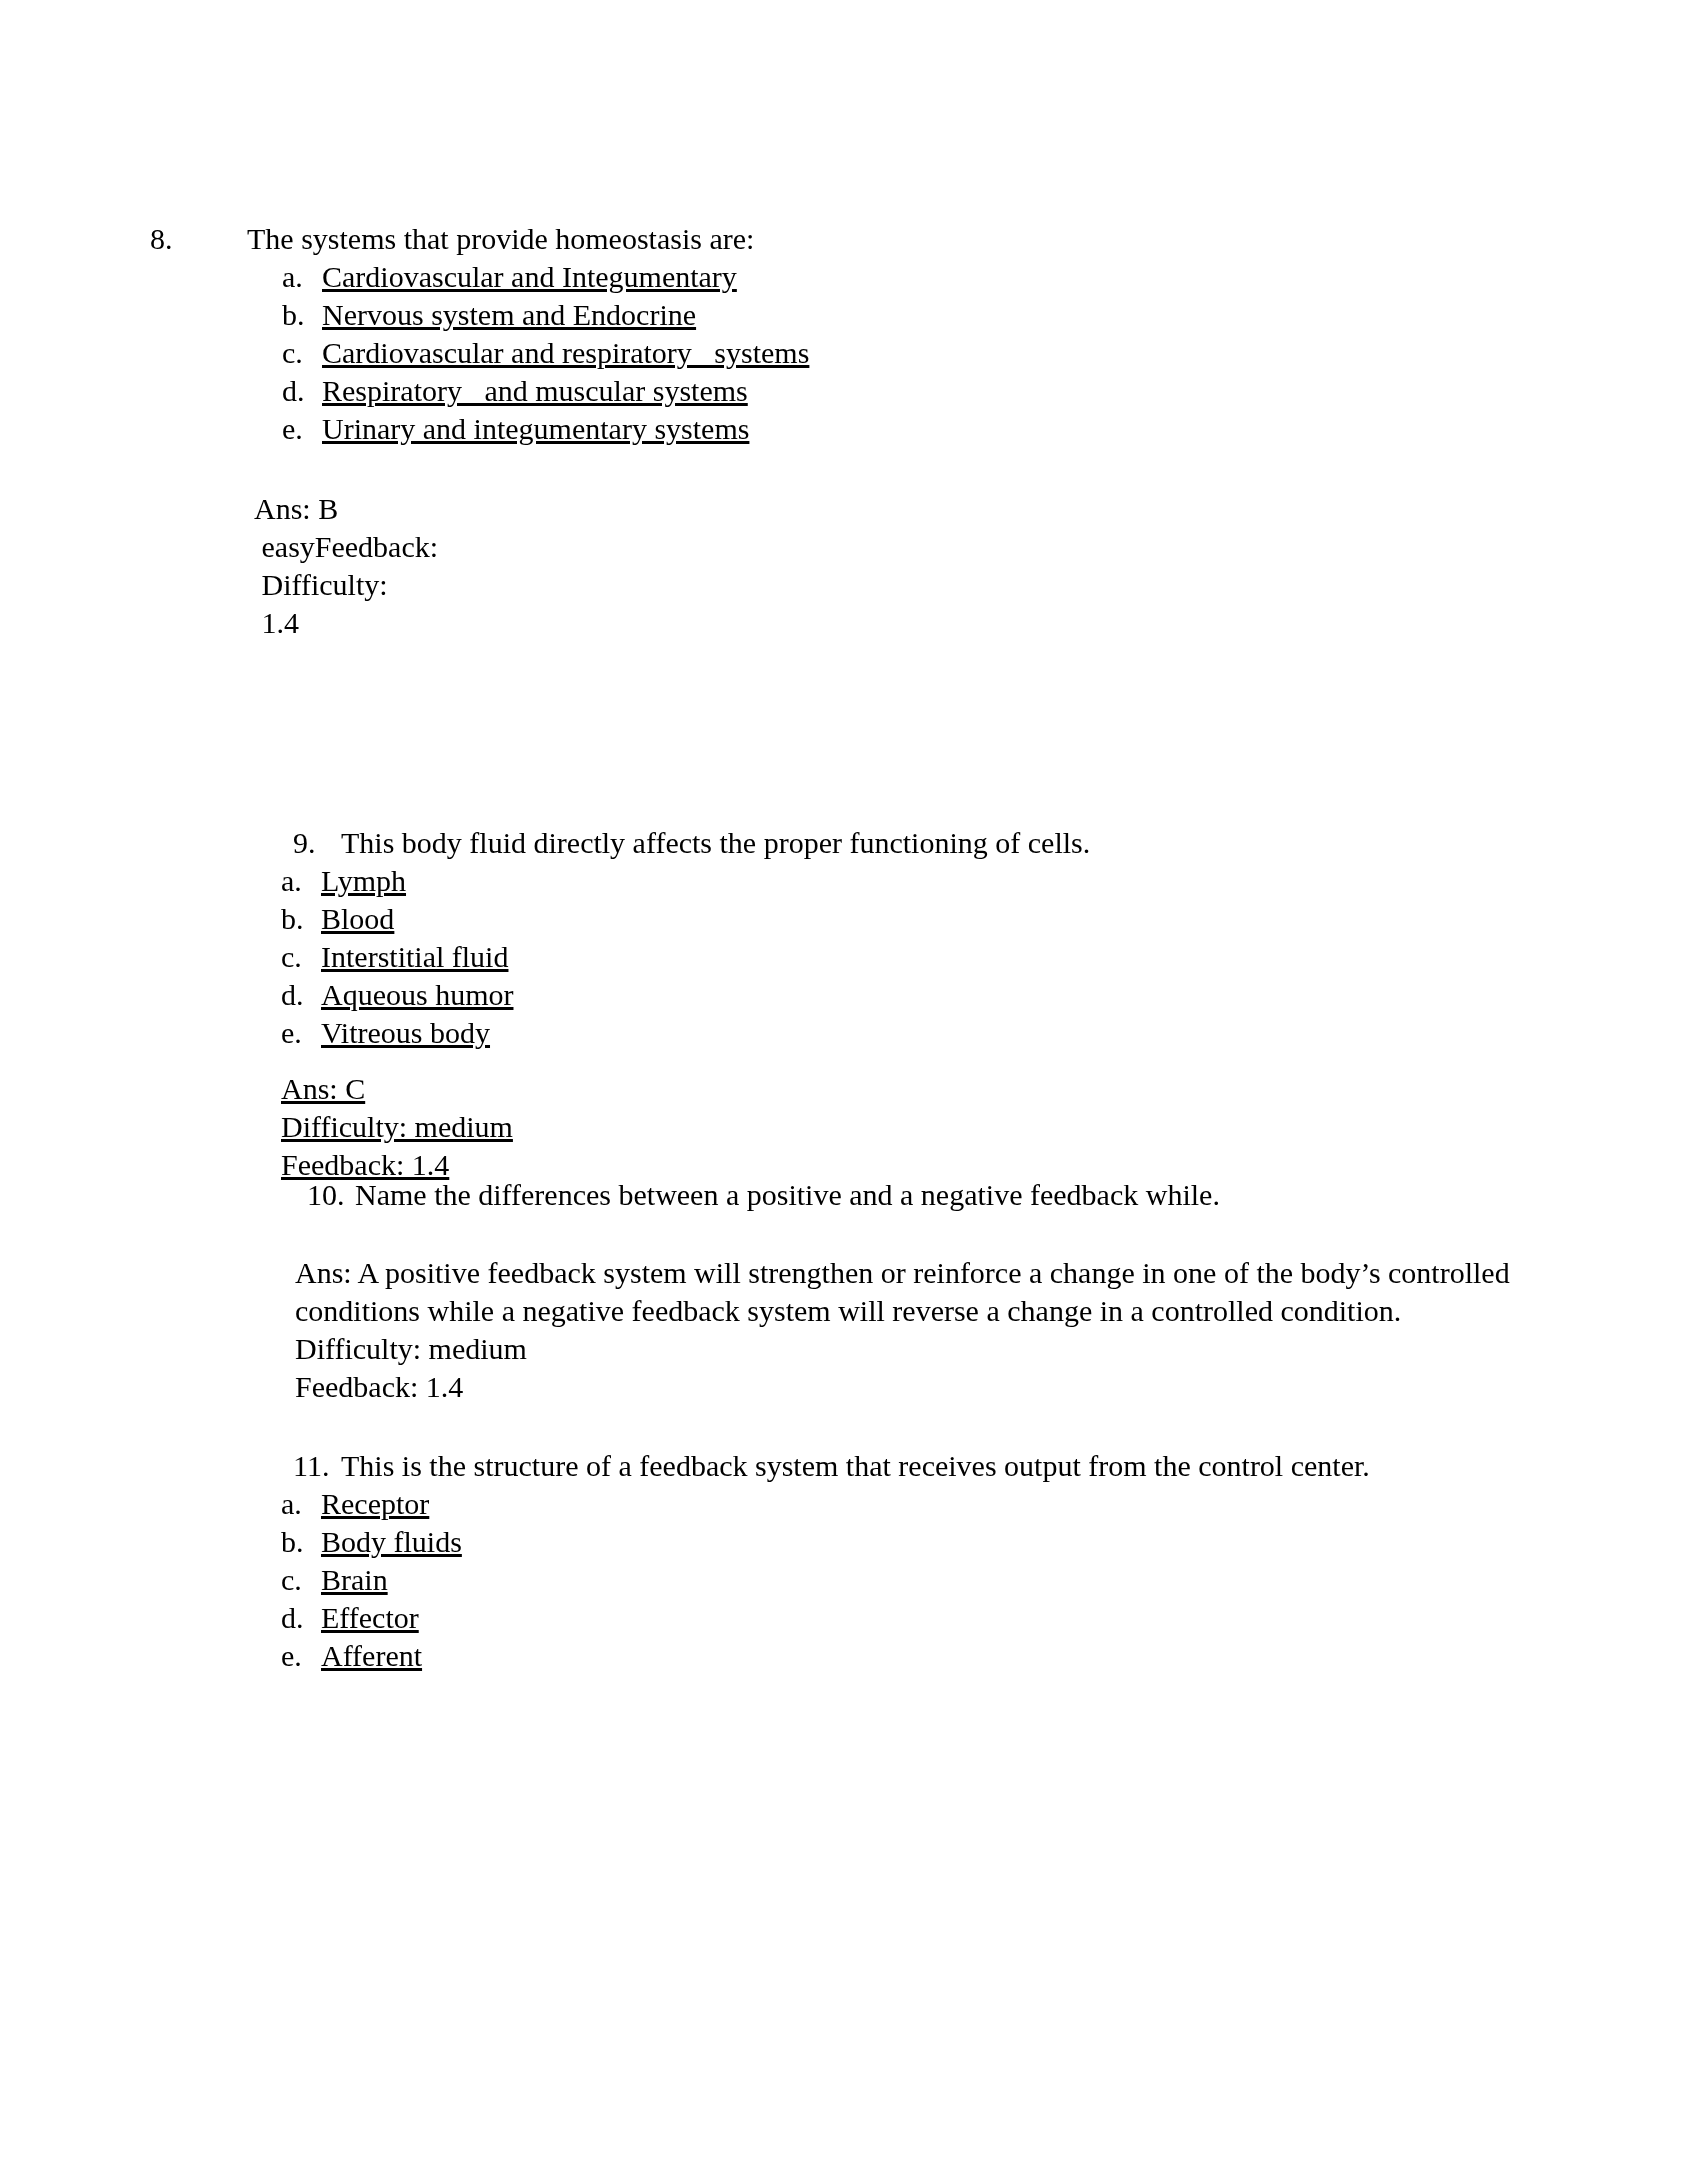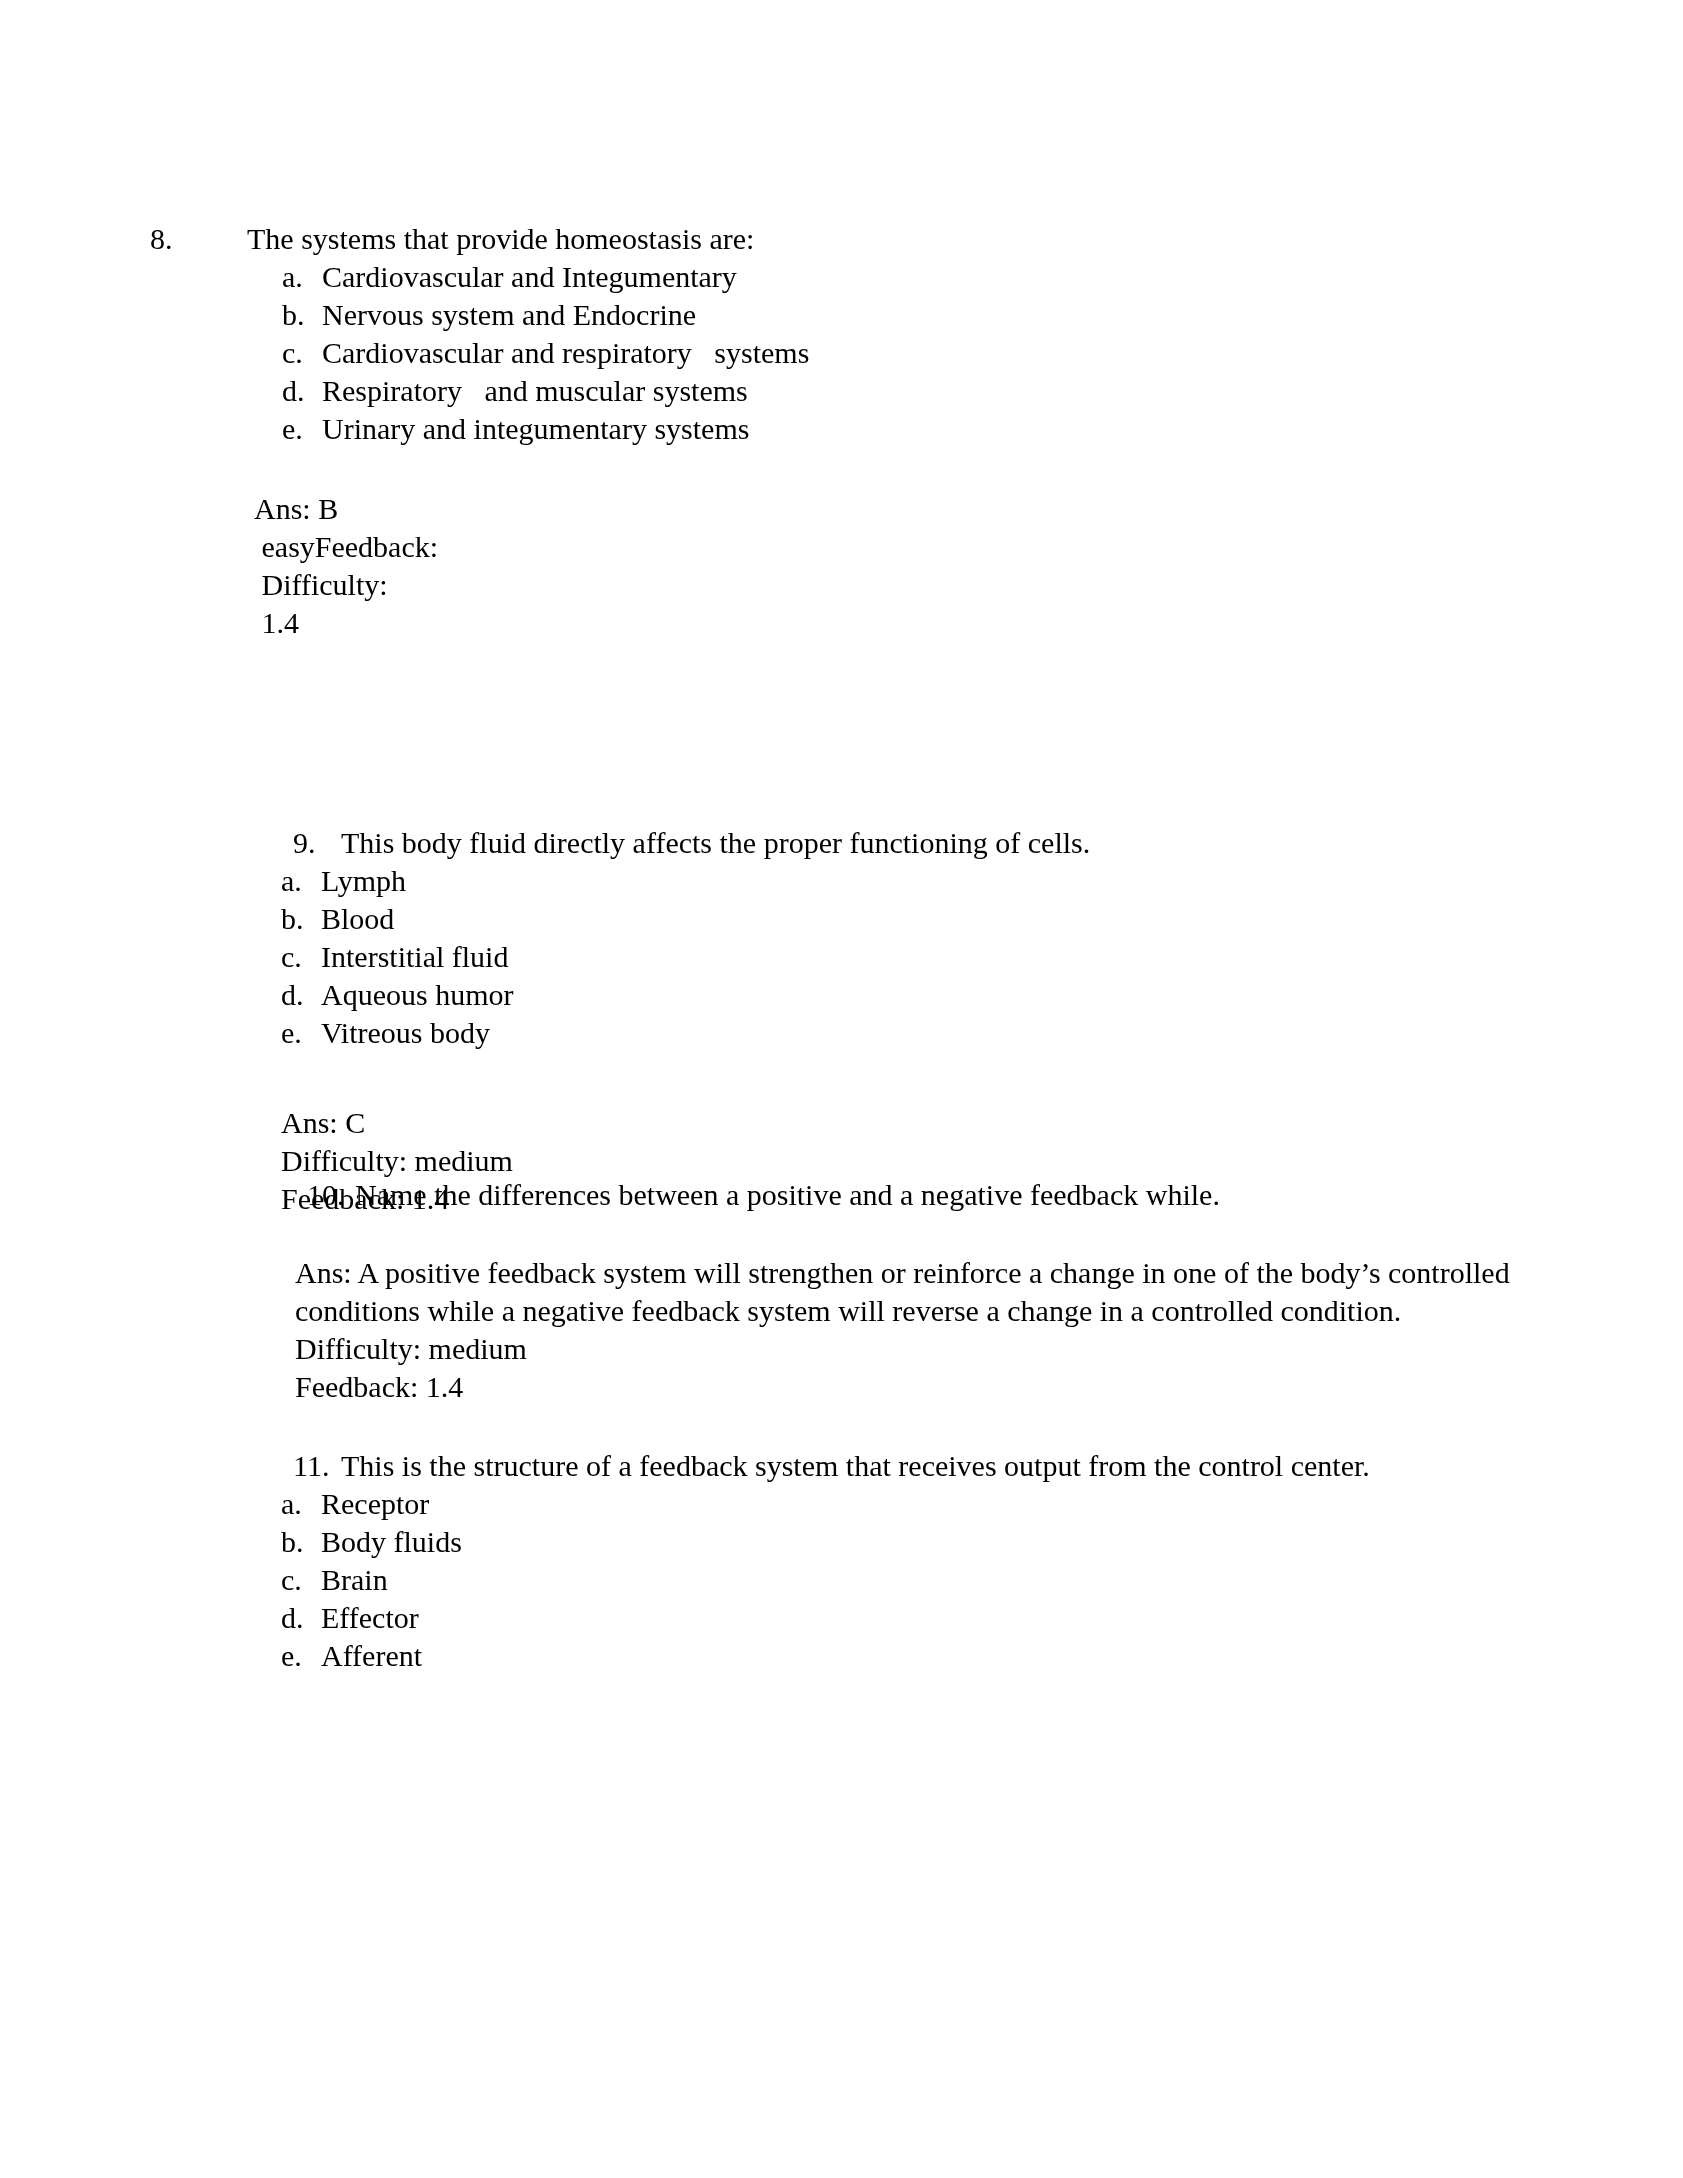--- a/index.html
+++ b/index.html
@@ -65,37 +65,38 @@
     align-items: baseline;
     white-space: pre;
   }
   .opt-letter {
     width: 40px;
     flex: 0 0 auto;
   }
   .opt-text {
     flex: 1 1 auto;
     white-space: pre;
+    text-decoration: underline;
   }
 
   .meta-line {
     white-space: pre;
   }
   .ans-para {
     white-space: pre-wrap;
   }
 
   
   #question-8 { left: 150px; top: 220px; width: 1366px; }
   #q8-options  { margin-left: 132px; margin-top: 0px; }
   #q8-answer   { margin-left: 104px; margin-top: 42px; }
 
   #question-9 { left: 293px; top: 824px; width: 1228px; }
   #q9-options  { margin-left: -12px; margin-top: 0px; }
-  #q9-answer   { margin-left: -12px; margin-top: 52px; }
+  #q9-answer   { margin-left: -12px; margin-top: 18px; text-decoration: underline; }
 
   #question-10 { left: 307px; top: 1176px; width: 1228px; }
   #q10-answer  { margin-left: -12px; margin-top: 40px; }
 
   #question-11 { left: 293px; top: 1447px; width: 1228px; }
   #q11-options { margin-left: -12px; margin-top: 0px; }
 
   .indent-hang {
     padding-left: 48px;
     text-indent: -48px;

